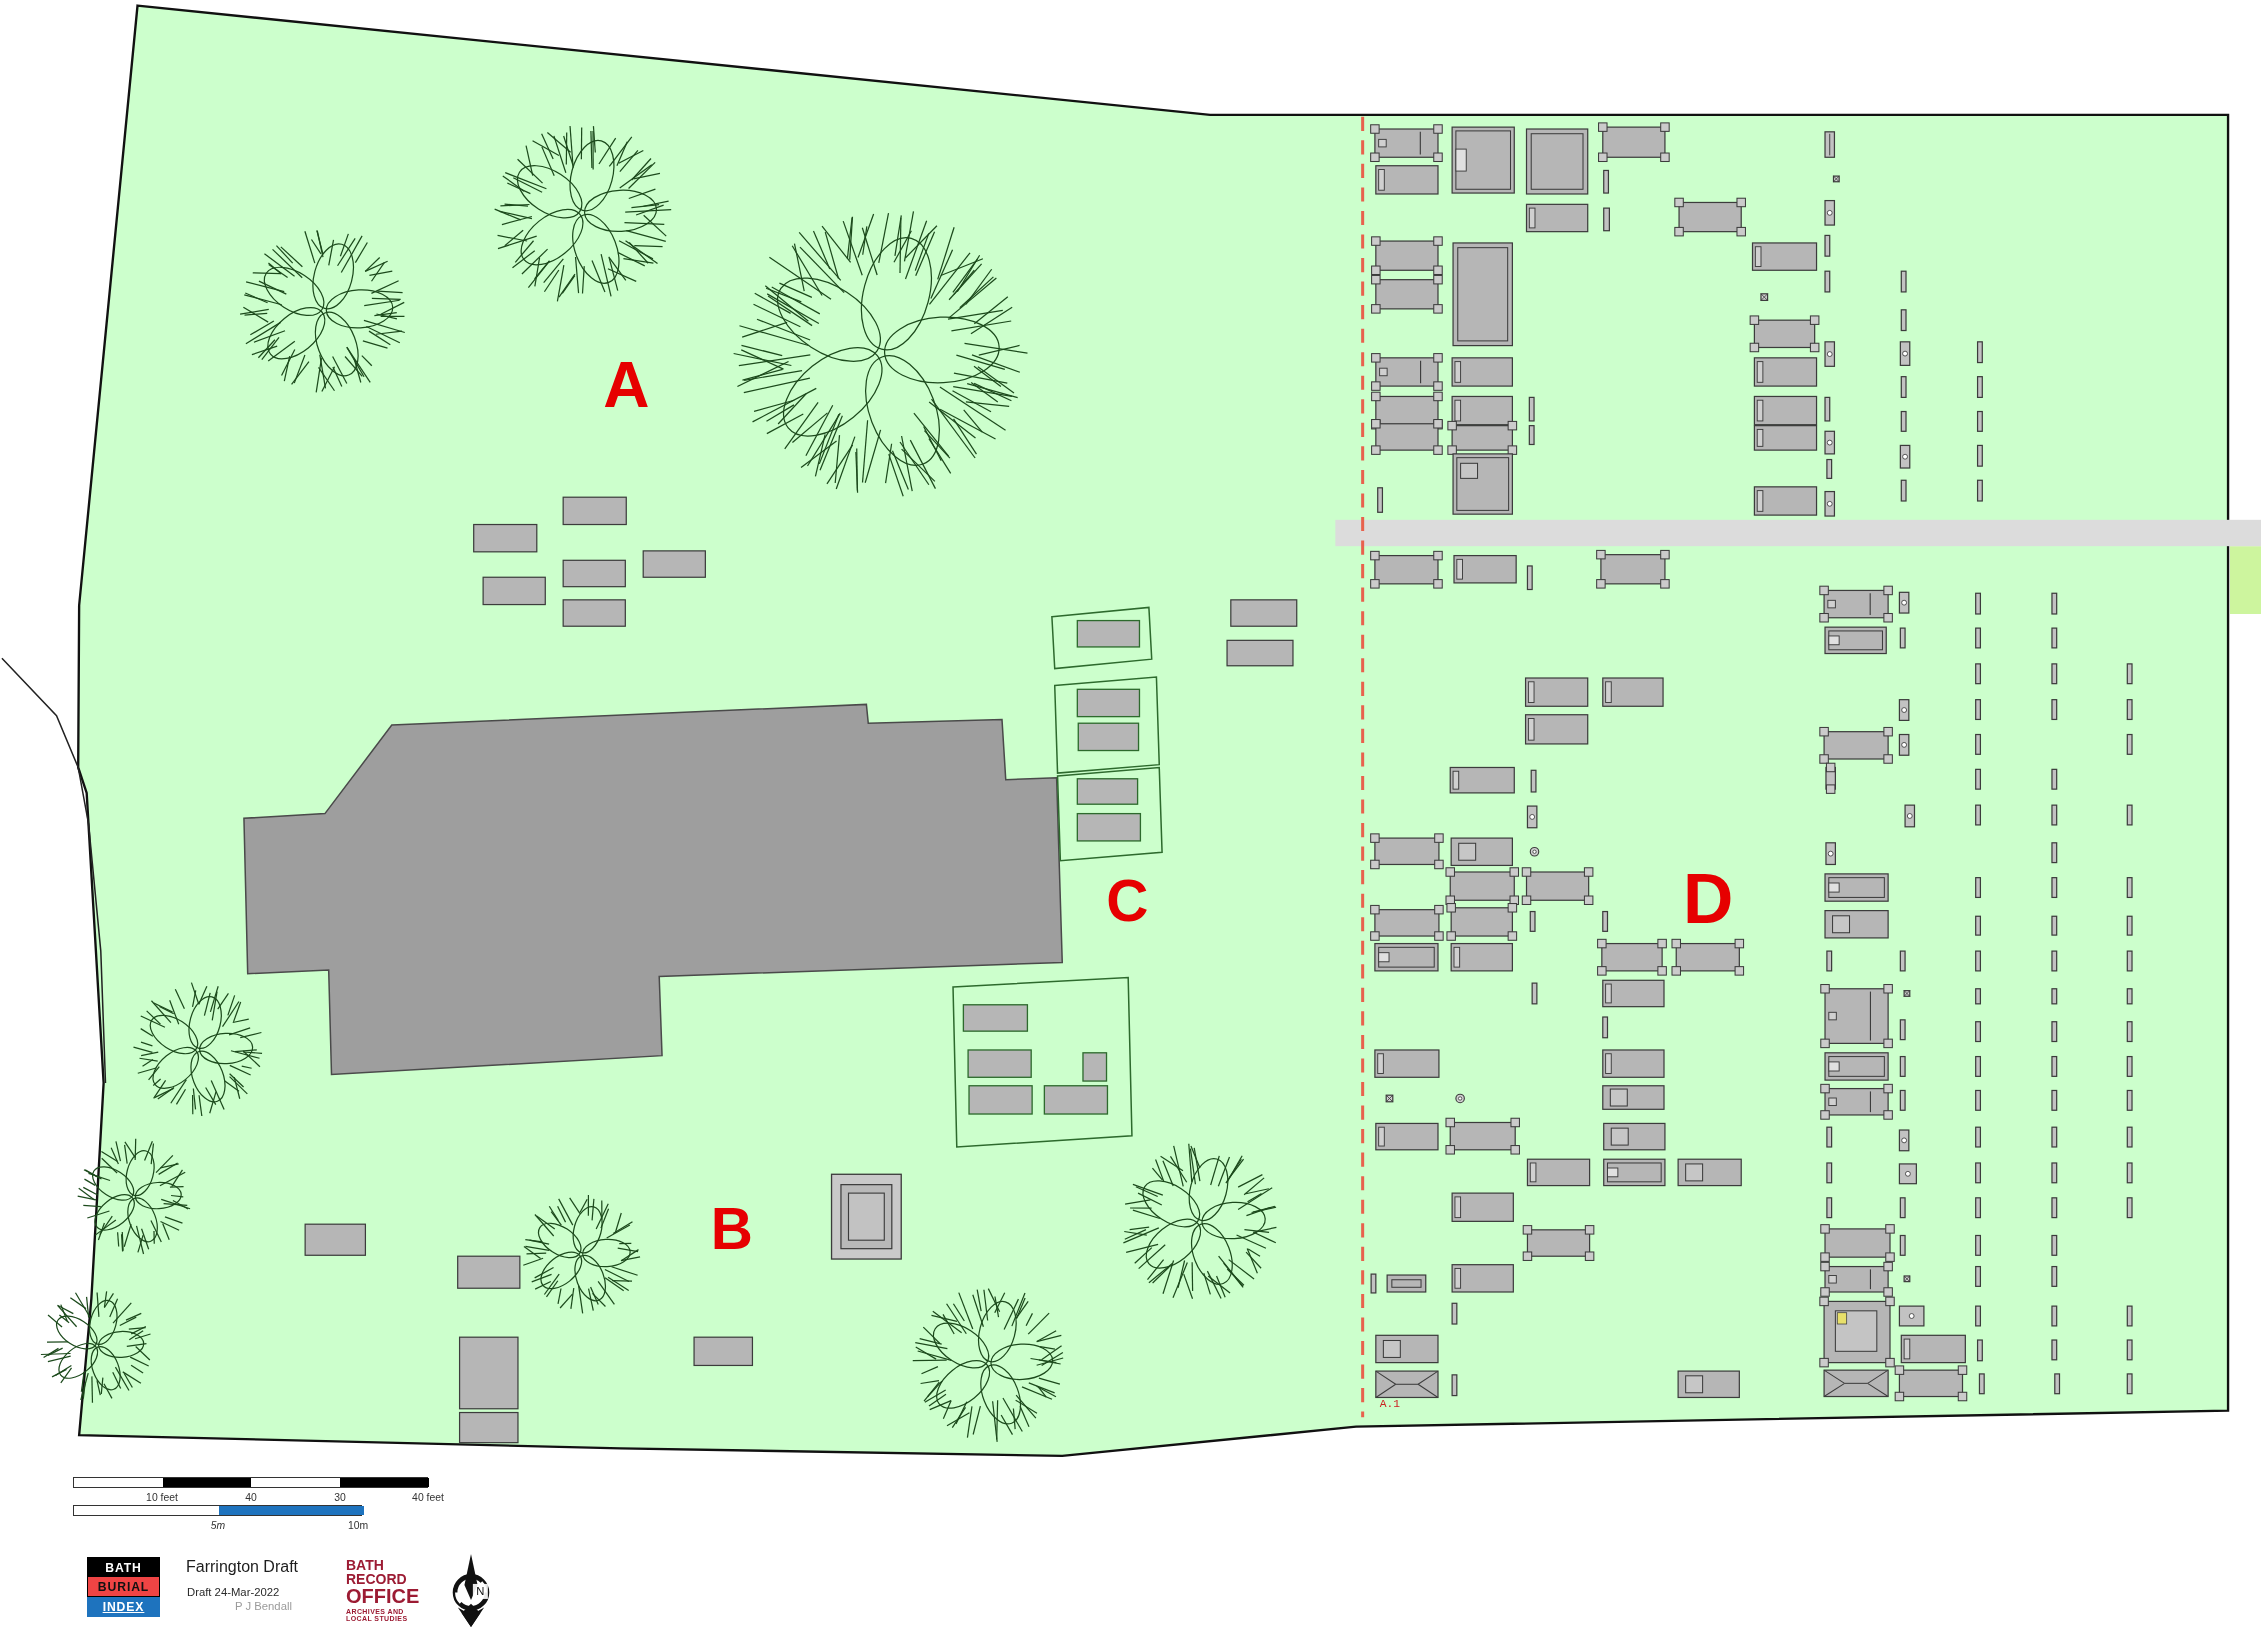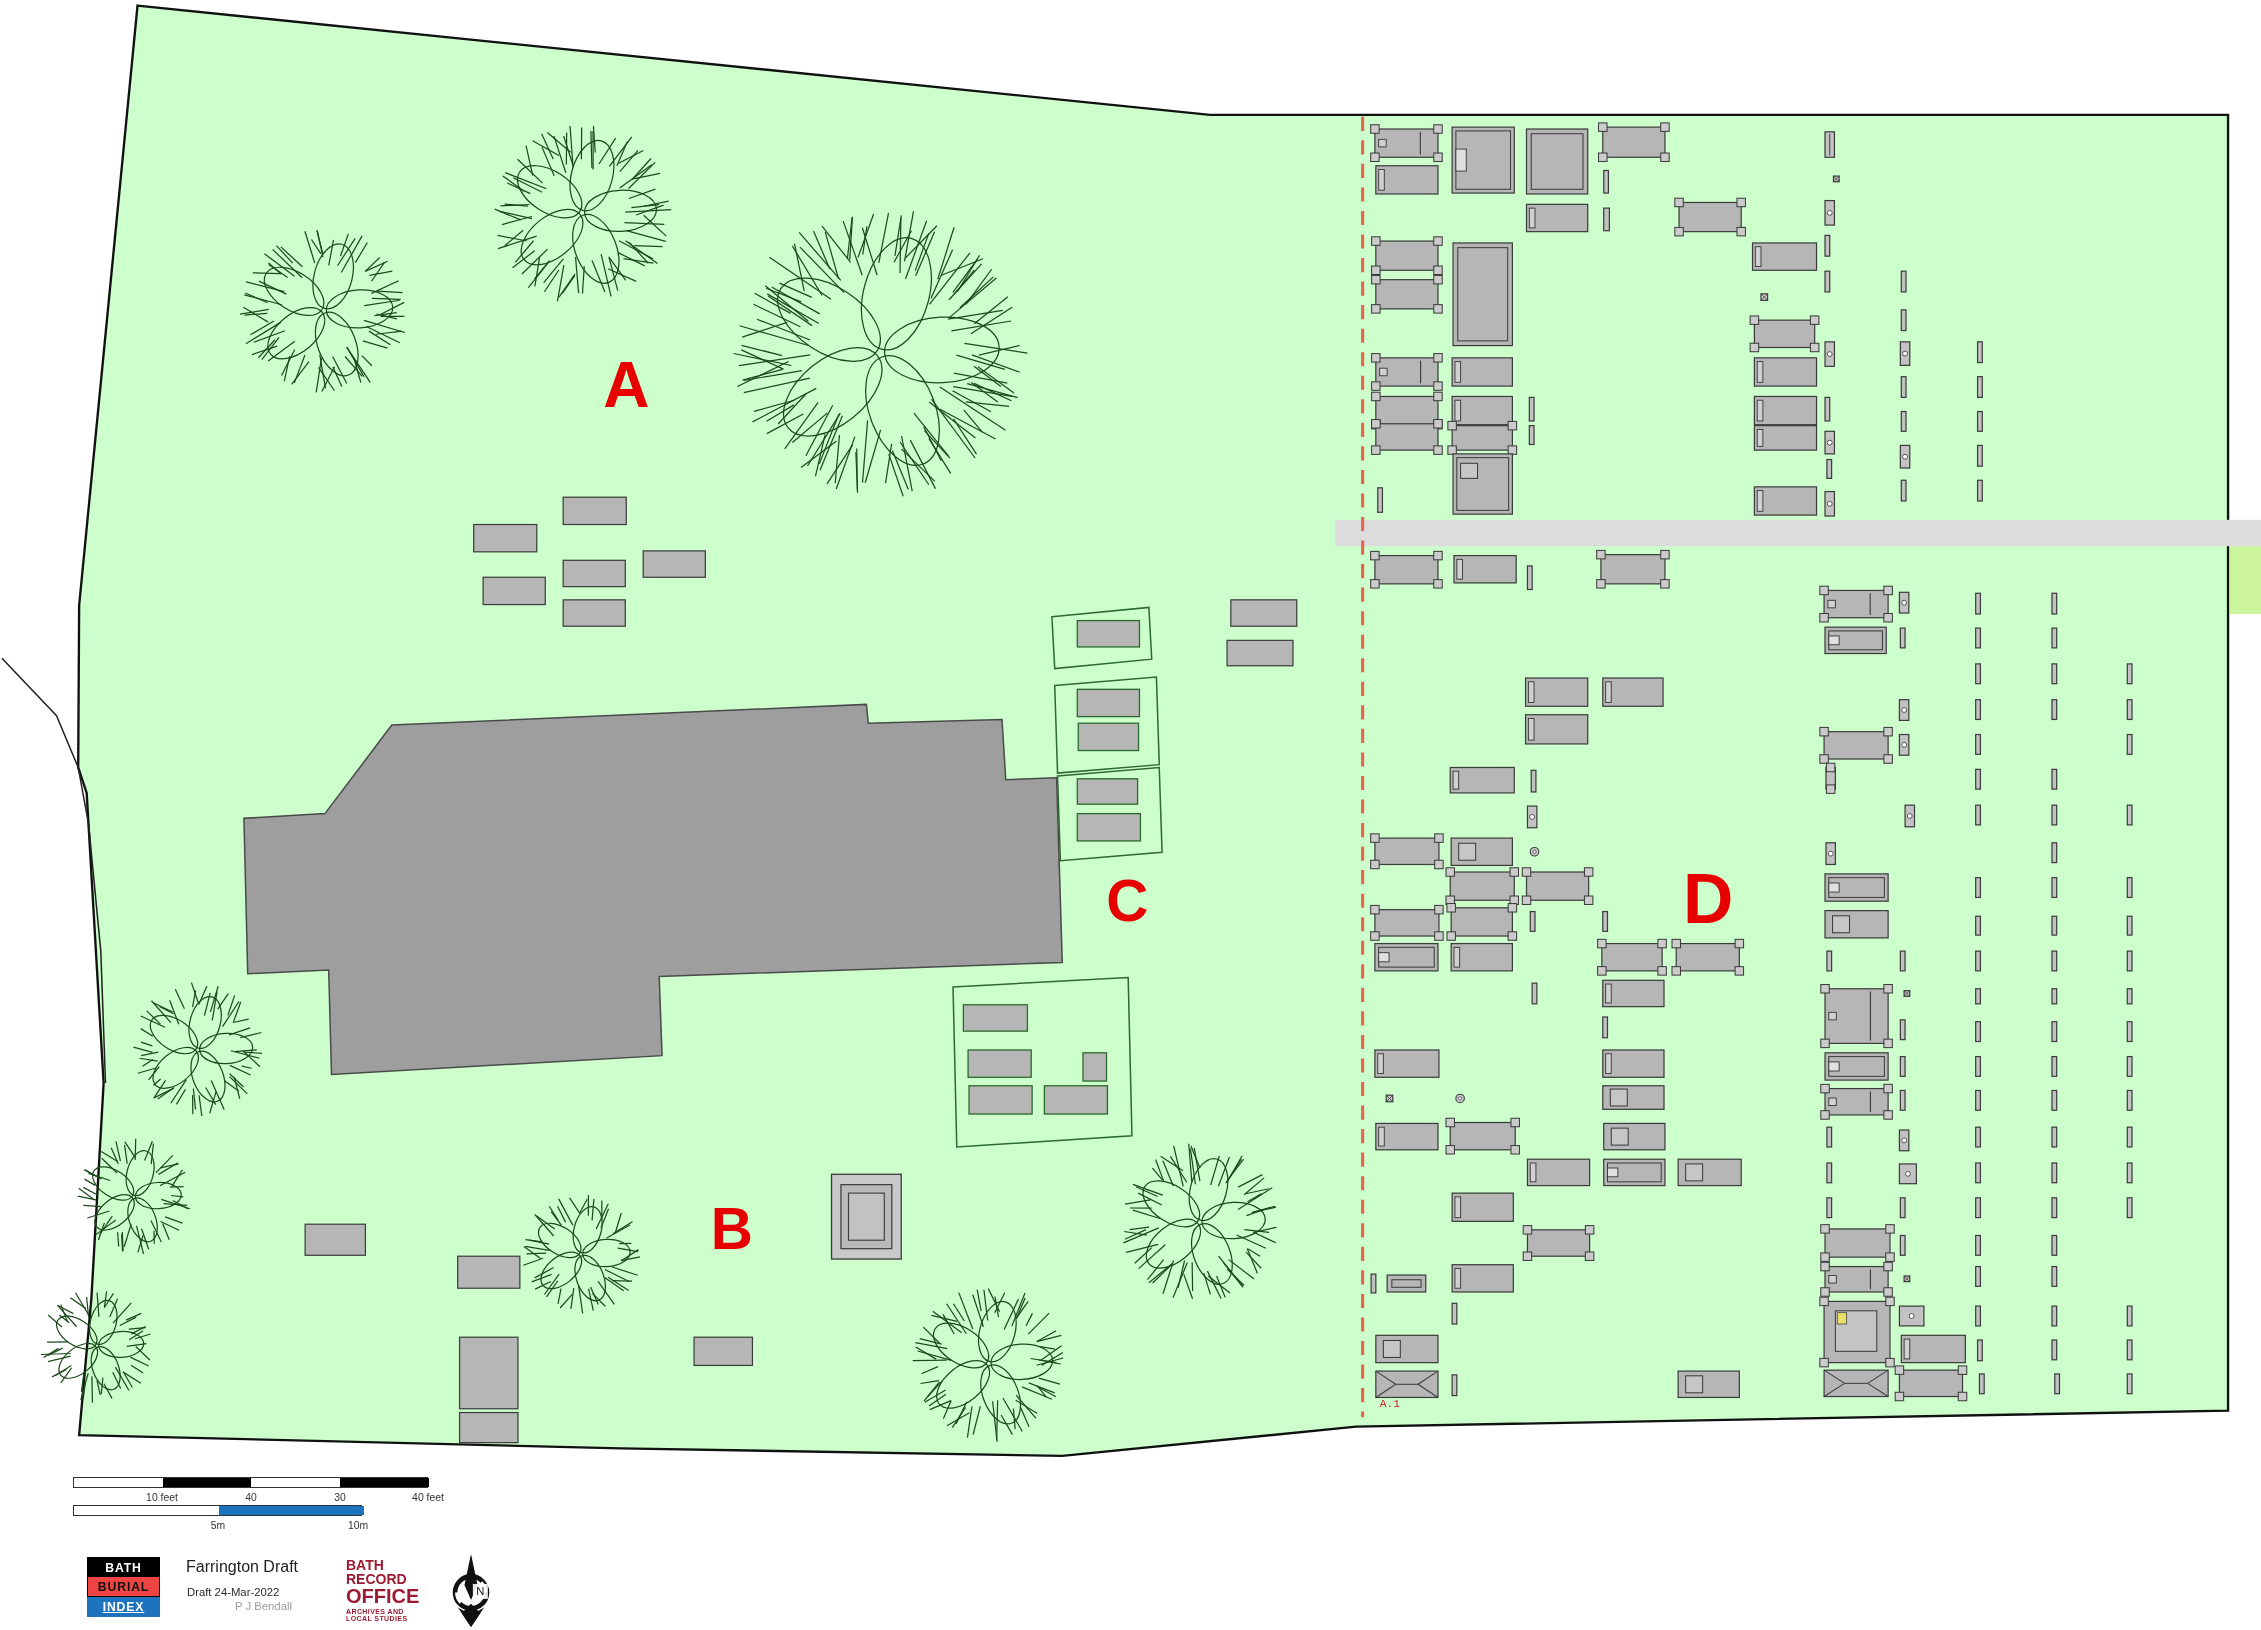--- a/index.html
+++ b/index.html
@@ -1545,16 +1545,16 @@
     <circle cx="0" cy="2" r="17" fill="none" stroke="#111" stroke-width="5"></circle>
     <path d="M 12,-10 A 17,17 0 0 1 17,2 L 12,2 A 12,12 0 0 0 8.5,-6.5 Z" fill="#fff"></path>
     <path d="M -12,14 A 17,17 0 0 1 -17,2 L -12,2 A 12,12 0 0 0 -8.5,10.5 Z" fill="#fff"></path>
     <rect x="2" y="-7" width="16" height="16" fill="#fff" opacity="0.9"></rect>
     <text id="compass-n" x="10" y="5" font-size="12" font-family="Liberation Sans, sans-serif" fill="#111" text-anchor="middle">N</text>
   </svg>
 <span class="scale-label" style="left: 162px; top: 1492px;">10 feet</span>
     <span class="scale-label" style="left: 251px; top: 1492px;">40</span>
     <span class="scale-label" style="left: 340px; top: 1492px;">30</span>
     <span class="scale-label" style="left: 428px; top: 1492px;">40 feet</span>
-    <span class="scale-label" style="left: 218px; top: 1520px;">5m</span>
+    <span class="scale-label" style="left: 218px; top: 1520px; font-style: italic;">5m</span>
     <span class="scale-label" style="left: 358px; top: 1520px;">10m</span>
   </div>
 
 
 </body></html>

